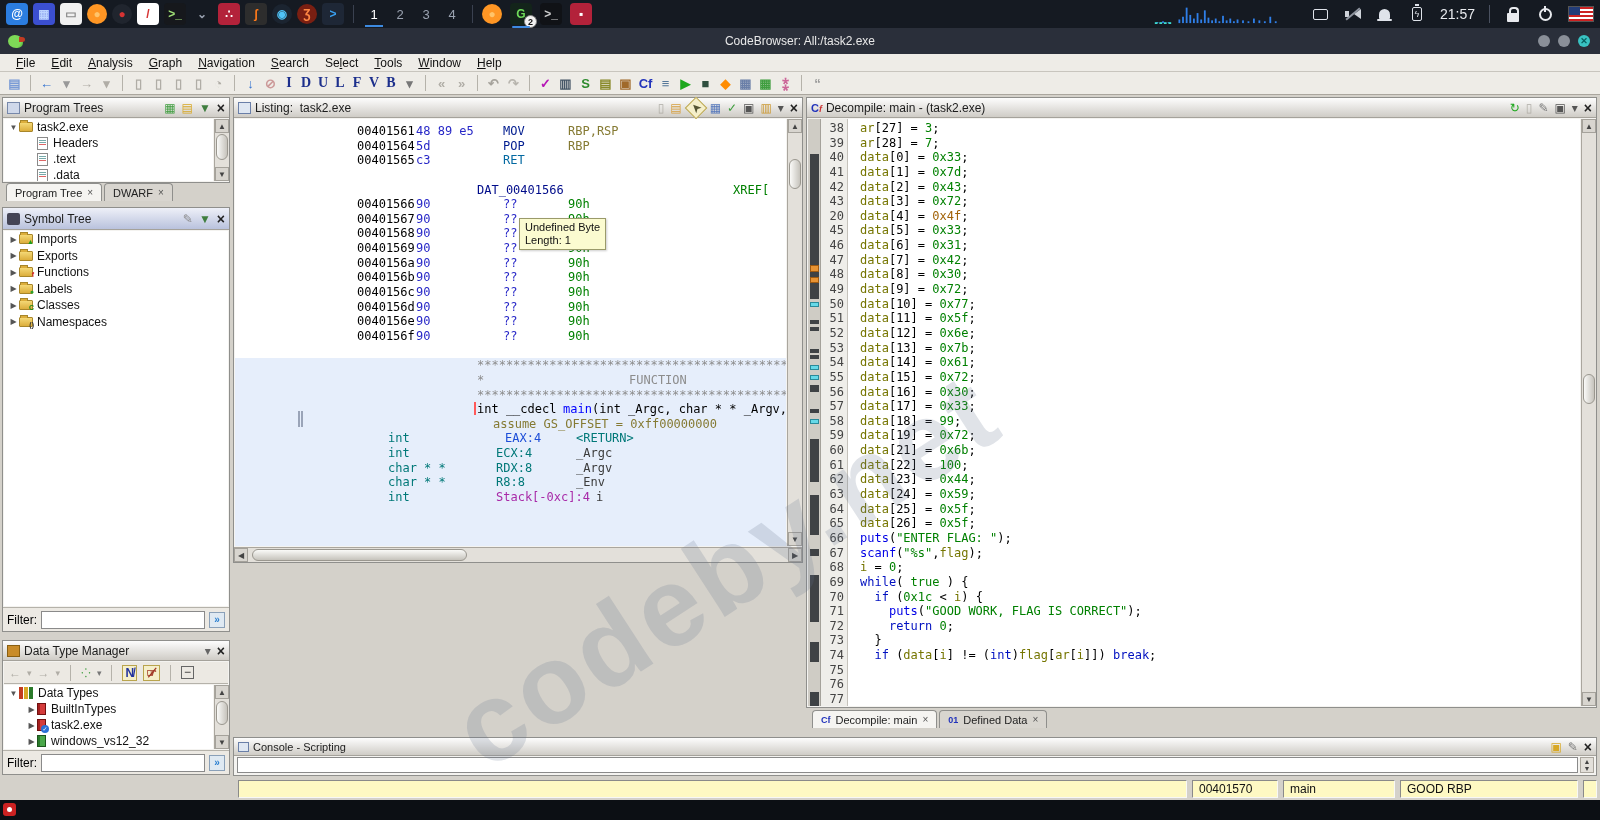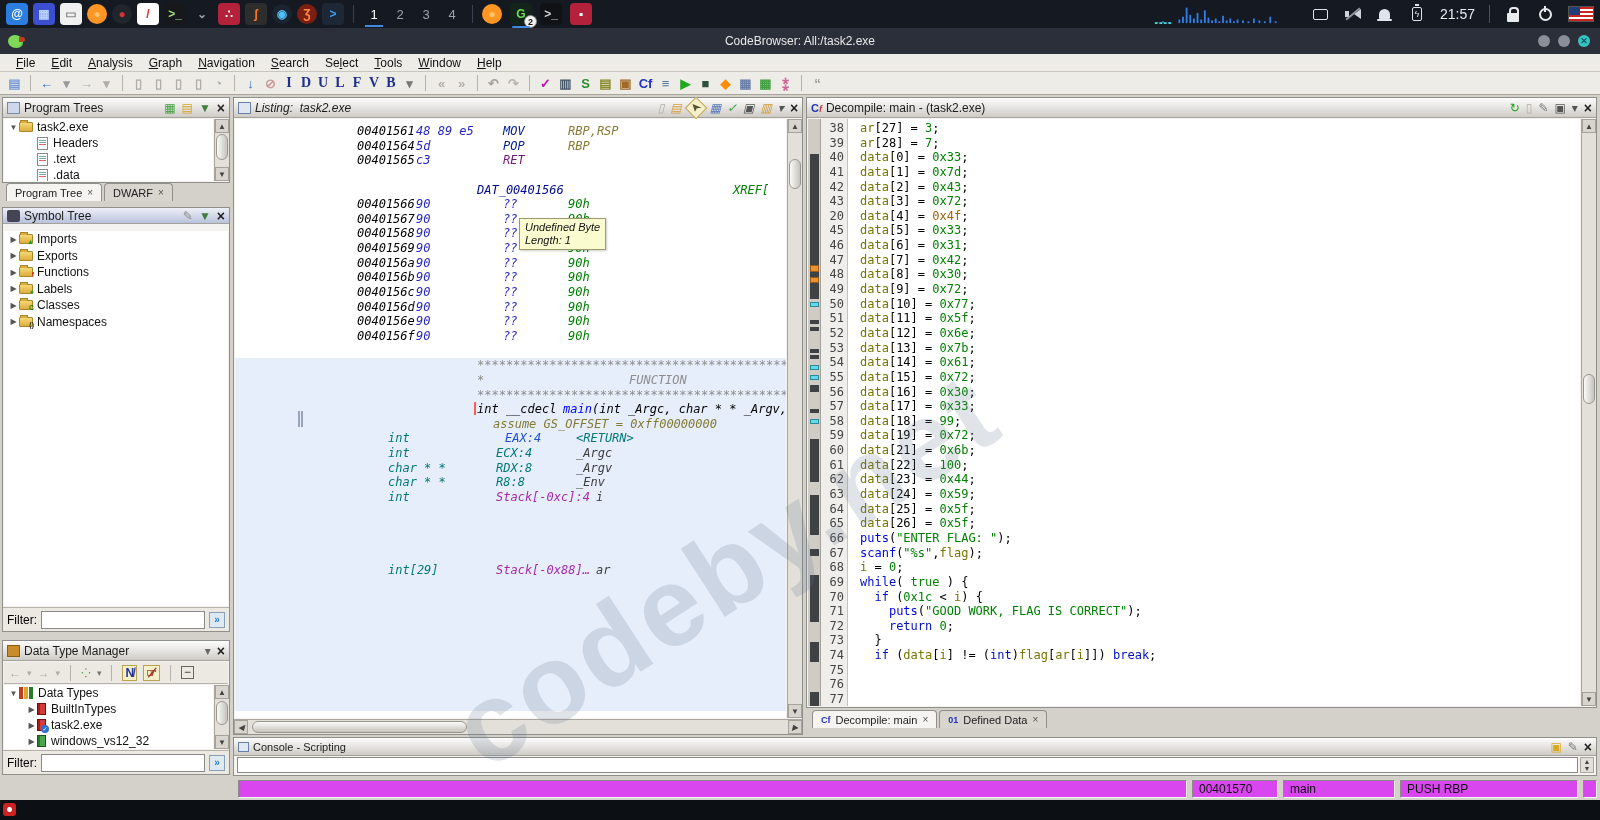--- a/index.html
+++ b/index.html
@@ -122,21 +122,21 @@
   .dc-gutter div { height:14.65px; }
   .dc-code { flex:1; background:#fff; padding:2px 0 0 12px; }
   .dc-line { height:14.65px; white-space:pre; }
 
   
   .console-content { position:absolute; left:3px; right:18px; top:21px; bottom:2px; background:#fff; border:1px solid #8a8a8a; }
   .mini-scroll { position:absolute; right:2px; top:21px; bottom:2px; width:14px; background:#e3e0da; border:1px solid #aaa69e; font-size:7px; color:#444; text-align:center;}
 
   
   .statusbar { position:absolute; left:0; top:778px; width:1600px; height:22px; background:#d4d1ca; display:flex; align-items:center; gap:5px; padding:0 3px; }
-  .sfield { height:18px; border:1px solid; border-color:#8a8a8a #f8f8f6 #f8f8f6 #8a8a8a; background:#d946ef; padding:1px 6px; font-size:12px; color:#111; }
+  .sfield { height:18px; border:1px solid; border-color:#8a8a8a #f8f8f6 #f8f8f6 #8a8a8a; background:#fef9c3; padding:1px 6px; font-size:12px; color:#111; }
   .desktop-strip { position:absolute; left:0; top:800px; width:1600px; height:20px; background:#0c0f14; }
   .notif-dot { position:absolute; left:3px; top:3px; width:13px; height:13px; background:#cc2222; border-radius:3px; }
   .notif-dot::after { content:""; position:absolute; left:4px; top:4px; width:5px; height:5px; background:#fff; border-radius:50%; }
 </style>
 </head>
 <body>
 
 <div class="screen">
 
   <div class="taskbar">
@@ -383,21 +383,21 @@
           <span>Program Tree</span>
           <span class="x">×</span>
         </div>
         <div class="tab">
           <span>DWARF</span>
           <span class="x">×</span>
         </div>
       </div>
 
     <div class="panel" style="left:2px; top:112px; width:228px; height:425px;">
-      <div class="phead blue" style="height:16px;">
+      <div class="phead blue" style="height:22px;">
         <span class="mini-ico" style="background:#445;border-radius:2px;"></span>
         <span class="ptitle">Symbol Tree</span>
         <span class="hicons" id="st-hicons"><span class="hicon" style="color: rgb(136, 136, 136);">✎</span><span class="hicon" style="color: rgb(63, 126, 63);">▼</span></span>
         <span class="close">×</span>
       </div>
       <div class="tree" id="st-tree" style="position:absolute;left:1px;right:1px;top:23px;bottom:25px;">
           <div class="tree-row" style="padding-left: 4px; height: 16.5px;">
             <span class="tw">▶</span>
             <span class="folder">
               <span class="fbadge" style="color: rgb(26, 158, 26);">▲</span>
@@ -501,21 +501,21 @@
           <span class="thumb" style="top:16px;height:24px;"></span>
           <span class="arr dn">▼</span>
       </div>
       <div class="filter-row">
         <span>Filter:</span>
         <input value="" style="">
         <span class="funnel">»</span>
       </div>
     </div>
 
-    <div class="panel" style="left:233px; top:2px; width:570px; height:638px;font-style:italic;">
+    <div class="panel" style="left:233px; top:2px; width:570px; height:466px;">
       <div class="phead">
         <span class="mini-ico" style="background:#dfe7f2;border:1px solid #6a7fa8;"></span>
         <span class="ptitle">Listing:  task2.exe</span>
         <span class="hicons" id="ls-hicons"><span class="hicon" style="color: rgb(176, 173, 166);">▯</span><span class="hicon" style="color: rgb(216, 160, 64);">▤</span><span class="hicon box" style="color: rgb(85, 85, 51); transform: rotate(-135deg);">➤</span><span class="hicon" style="color: rgb(85, 119, 187);">▦</span><span class="hicon" style="color: rgb(63, 158, 63);">✓</span><span class="hicon" style="color: rgb(85, 85, 85);">▣</span><span class="hicon" style="color: rgb(204, 153, 51);">▥</span><span class="hicon" style="color: rgb(85, 85, 85);">▾</span></span>
         <span class="close">×</span>
       </div>
       <div class="listing-body">
         <div id="asm-white">
             <div class="asm-line">
               <span style="left: 122px; color: rgb(0, 0, 0);">00401561</span>
@@ -525,21 +525,21 @@
             </div>
             <div class="asm-line">
               <span style="left: 122px; color: rgb(0, 0, 0);">00401564</span>
               <span style="left: 181px; color: rgb(39, 39, 199);">5d</span>
               <span style="left: 268px; color: rgb(0, 28, 143);">POP</span>
               <span style="left: 333px; color: rgb(133, 122, 51);">RBP</span>
             </div>
             <div class="asm-line">
               <span style="left: 122px; color: rgb(0, 0, 0);">00401565</span>
               <span style="left: 181px; color: rgb(39, 39, 199);">c3</span>
-              <span style="left: 268px; color: #701a75;">RET</span>
+              <span style="left: 268px; color: #0369a1;">RET</span>
             </div>
             <div class="asm-line"></div>
             <div class="asm-line">
               <span style="left: 242px; color: rgb(0, 12, 138);">DAT_00401566</span>
               <span style="left: 498px; color: rgb(0, 128, 0);">XREF[</span>
             </div>
             <div class="asm-line">
               <span style="left: 122px; color: rgb(0, 0, 0);">00401566</span>
               <span style="left: 181px; color: rgb(39, 39, 199);">90</span>
               <span style="left: 268px; color: rgb(39, 39, 199);">??</span>
@@ -816,20 +816,20 @@
     </div>
 
     <div class="watermark">codeby.net</div>
   </div>
 
   <div class="statusbar">
     <span style="width:230px;"></span>
     <span class="sfield" style="flex:1;"></span>
     <span class="sfield" style="width:86px;">00401570</span>
     <span class="sfield" style="width:112px;">main</span>
-    <span class="sfield" style="width:178px;">PUSH RBP</span>
+    <span class="sfield" style="width:178px;">GOOD RBP</span>
     <span class="sfield" style="width:14px;"></span>
   </div>
 
   <div class="desktop-strip">
     <span class="notif-dot"></span>
   </div>
 </div>
 
 </body></html>

